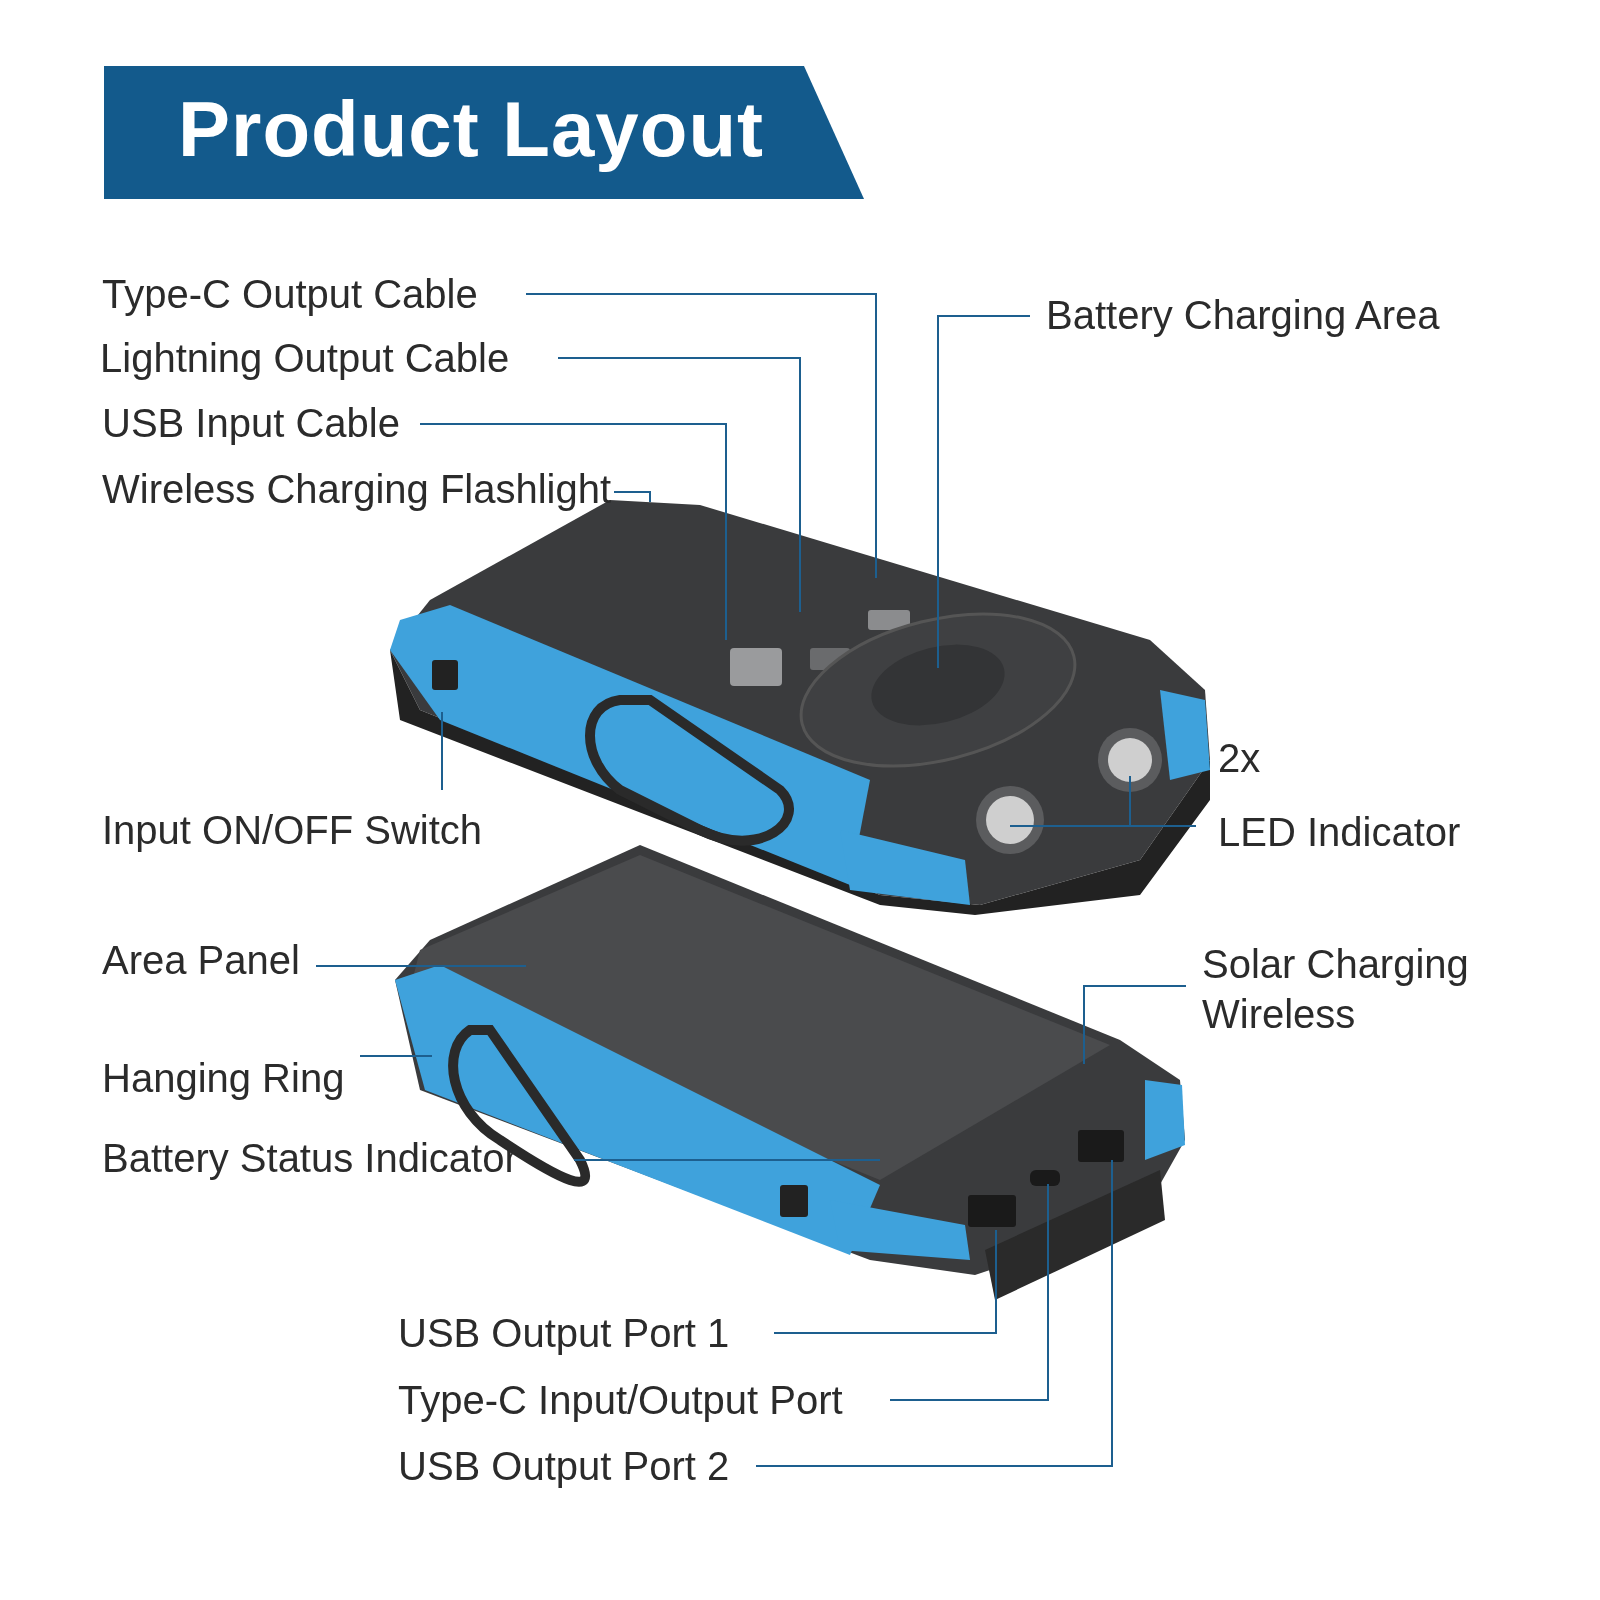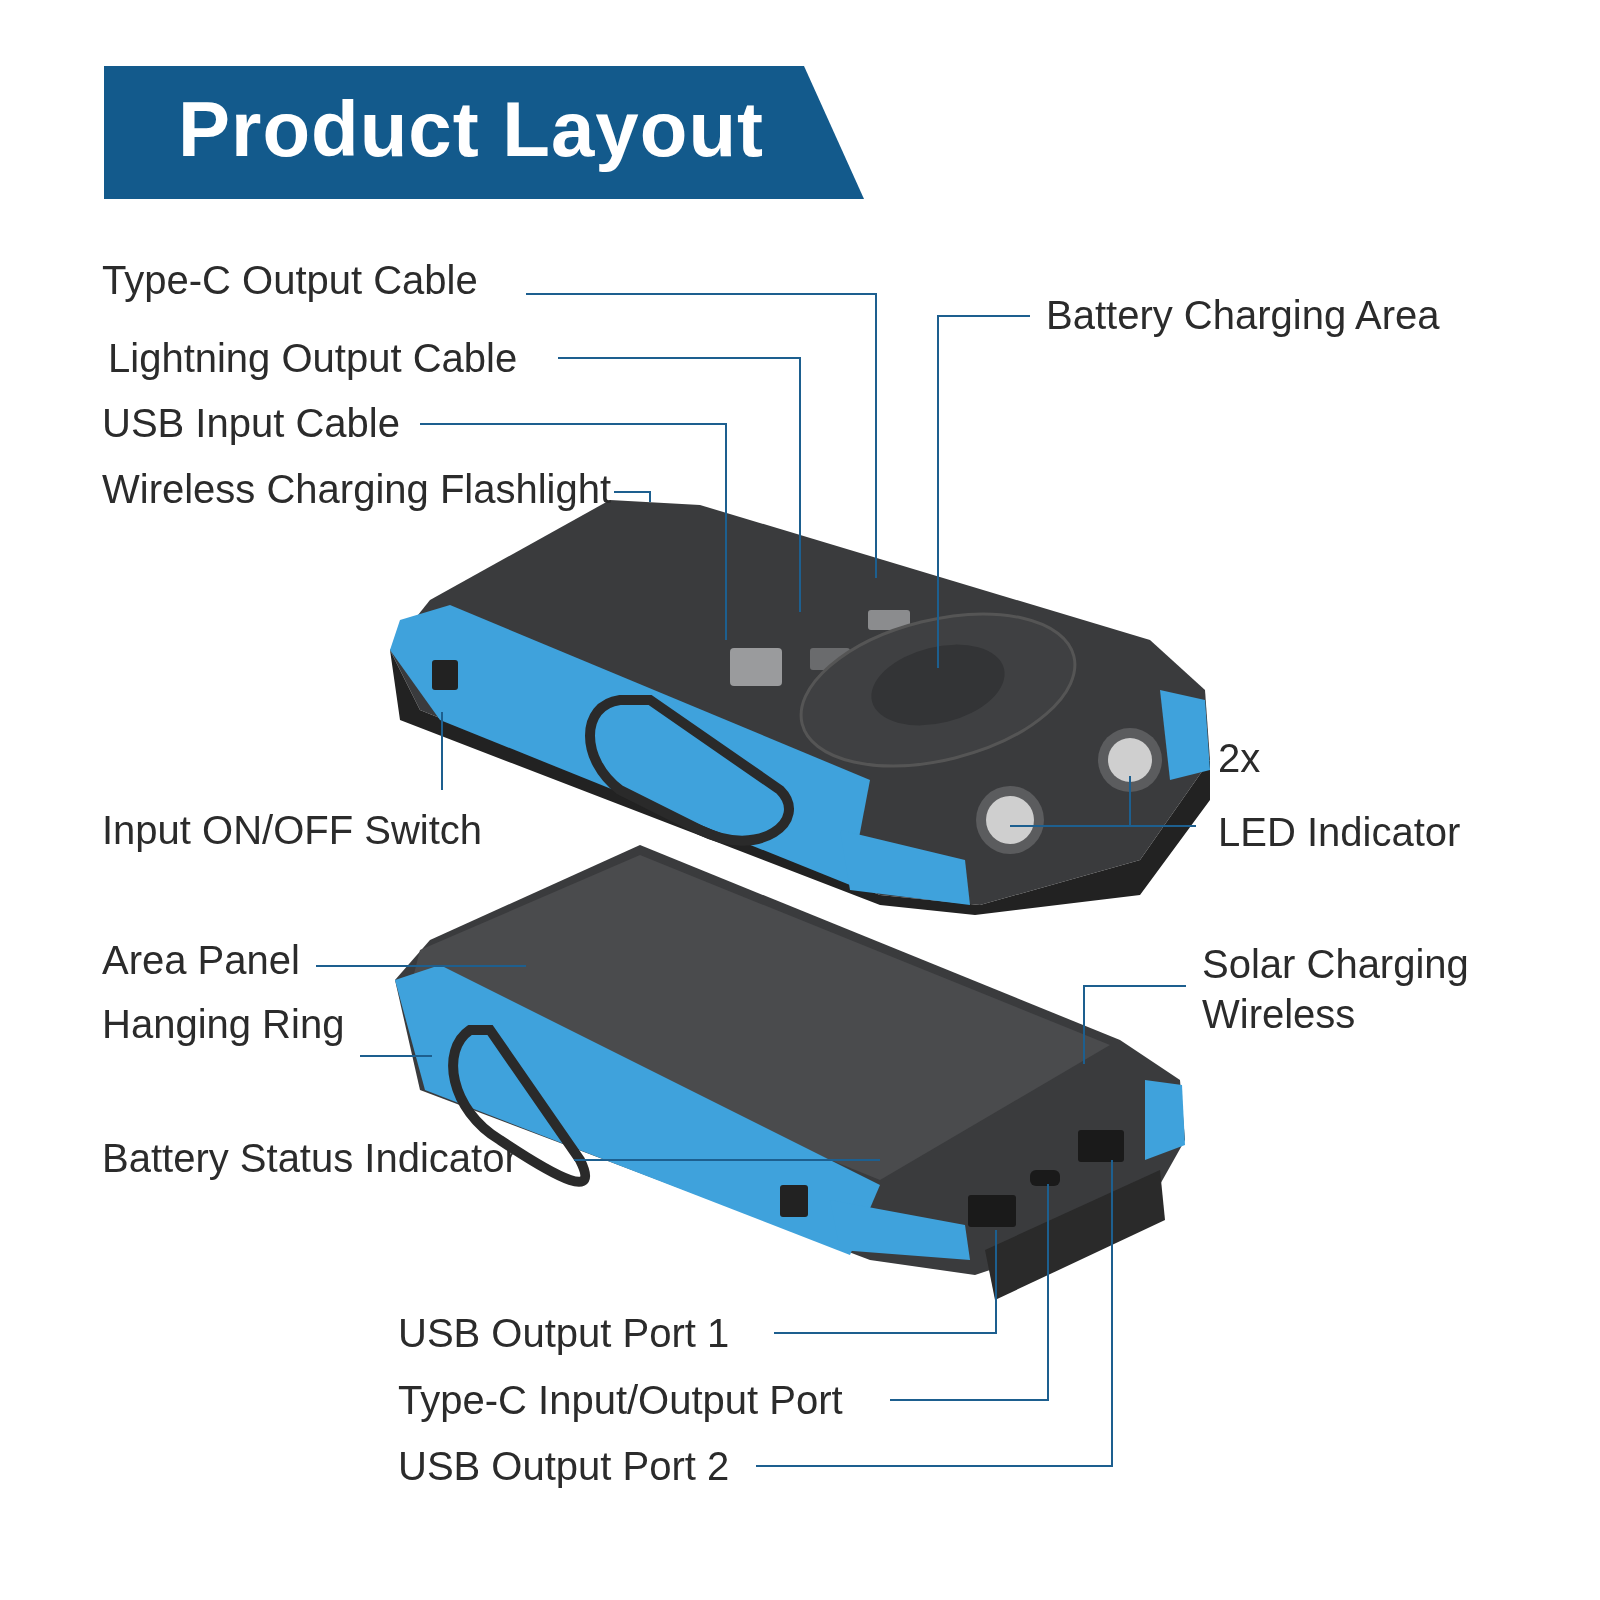--- a/index.html
+++ b/index.html
@@ -75,28 +75,28 @@
     <polyline points="316,966 526,966"></polyline>
     <polyline points="1186,986 1084,986 1084,1064"></polyline>
     <polyline points="360,1056 432,1056"></polyline>
     <polyline points="574,1160 880,1160"></polyline>
     <polyline points="774,1333 996,1333 996,1230"></polyline>
     <polyline points="890,1400 1048,1400 1048,1184"></polyline>
     <polyline points="756,1466 1112,1466 1112,1160"></polyline>
   </g>
 </svg>
 
-<div class="label" style="left:102px;top:256px">Type-C Output Cable</div>
-<div class="label" style="left:108px;top:334px">Lightning Output Cable</div>
+<div class="label" style="left:102px;top:270px">Type-C Output Cable</div>
+<div class="label" style="left:100px;top:334px">Lightning Output Cable</div>
 <div class="label" style="left:102px;top:399px">USB Input Cable</div>
 <div class="label" style="left:102px;top:465px">Wireless Charging Flashlight</div>
 <div class="label" style="left:1046px;top:291px">Battery Charging Area</div>
 <div class="label" style="left:102px;top:806px">Input ON/OFF Switch</div>
 <div class="label" style="left:1218px;top:734px">2x</div>
 <div class="label" style="left:1218px;top:808px">LED Indicator</div>
 <div class="label" style="left:102px;top:936px">Area Panel</div>
 <div class="label" style="left:1202px;top:940px">Solar Charging</div>
 <div class="label" style="left:1202px;top:990px">Wireless</div>
-<div class="label" style="left:102px;top:1000px">Hanging Ring</div>
+<div class="label" style="left:102px;top:1054px">Hanging Ring</div>
 <div class="label" style="left:102px;top:1134px">Battery Status Indicator</div>
 <div class="label" style="left:398px;top:1309px">USB Output Port 1</div>
 <div class="label" style="left:398px;top:1376px">Type-C Input/Output Port</div>
 <div class="label" style="left:398px;top:1442px">USB Output Port 2</div>
 
 </body></html>

